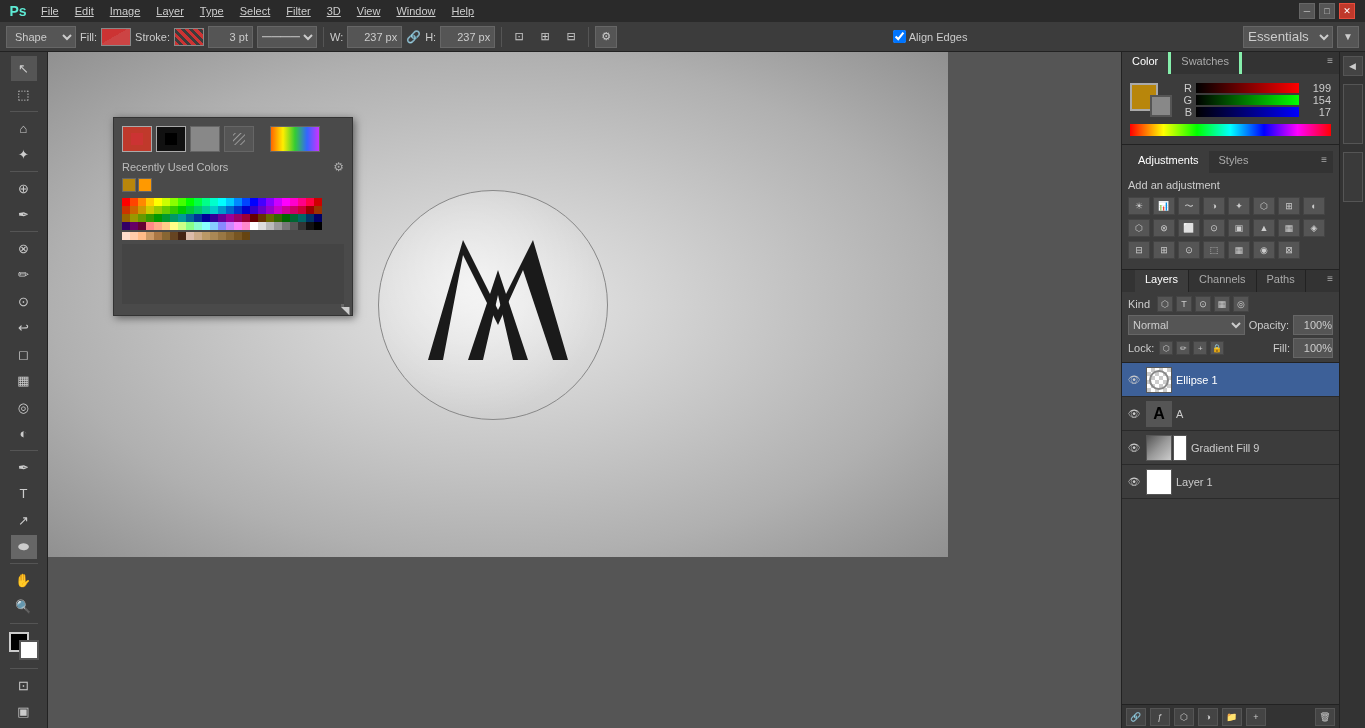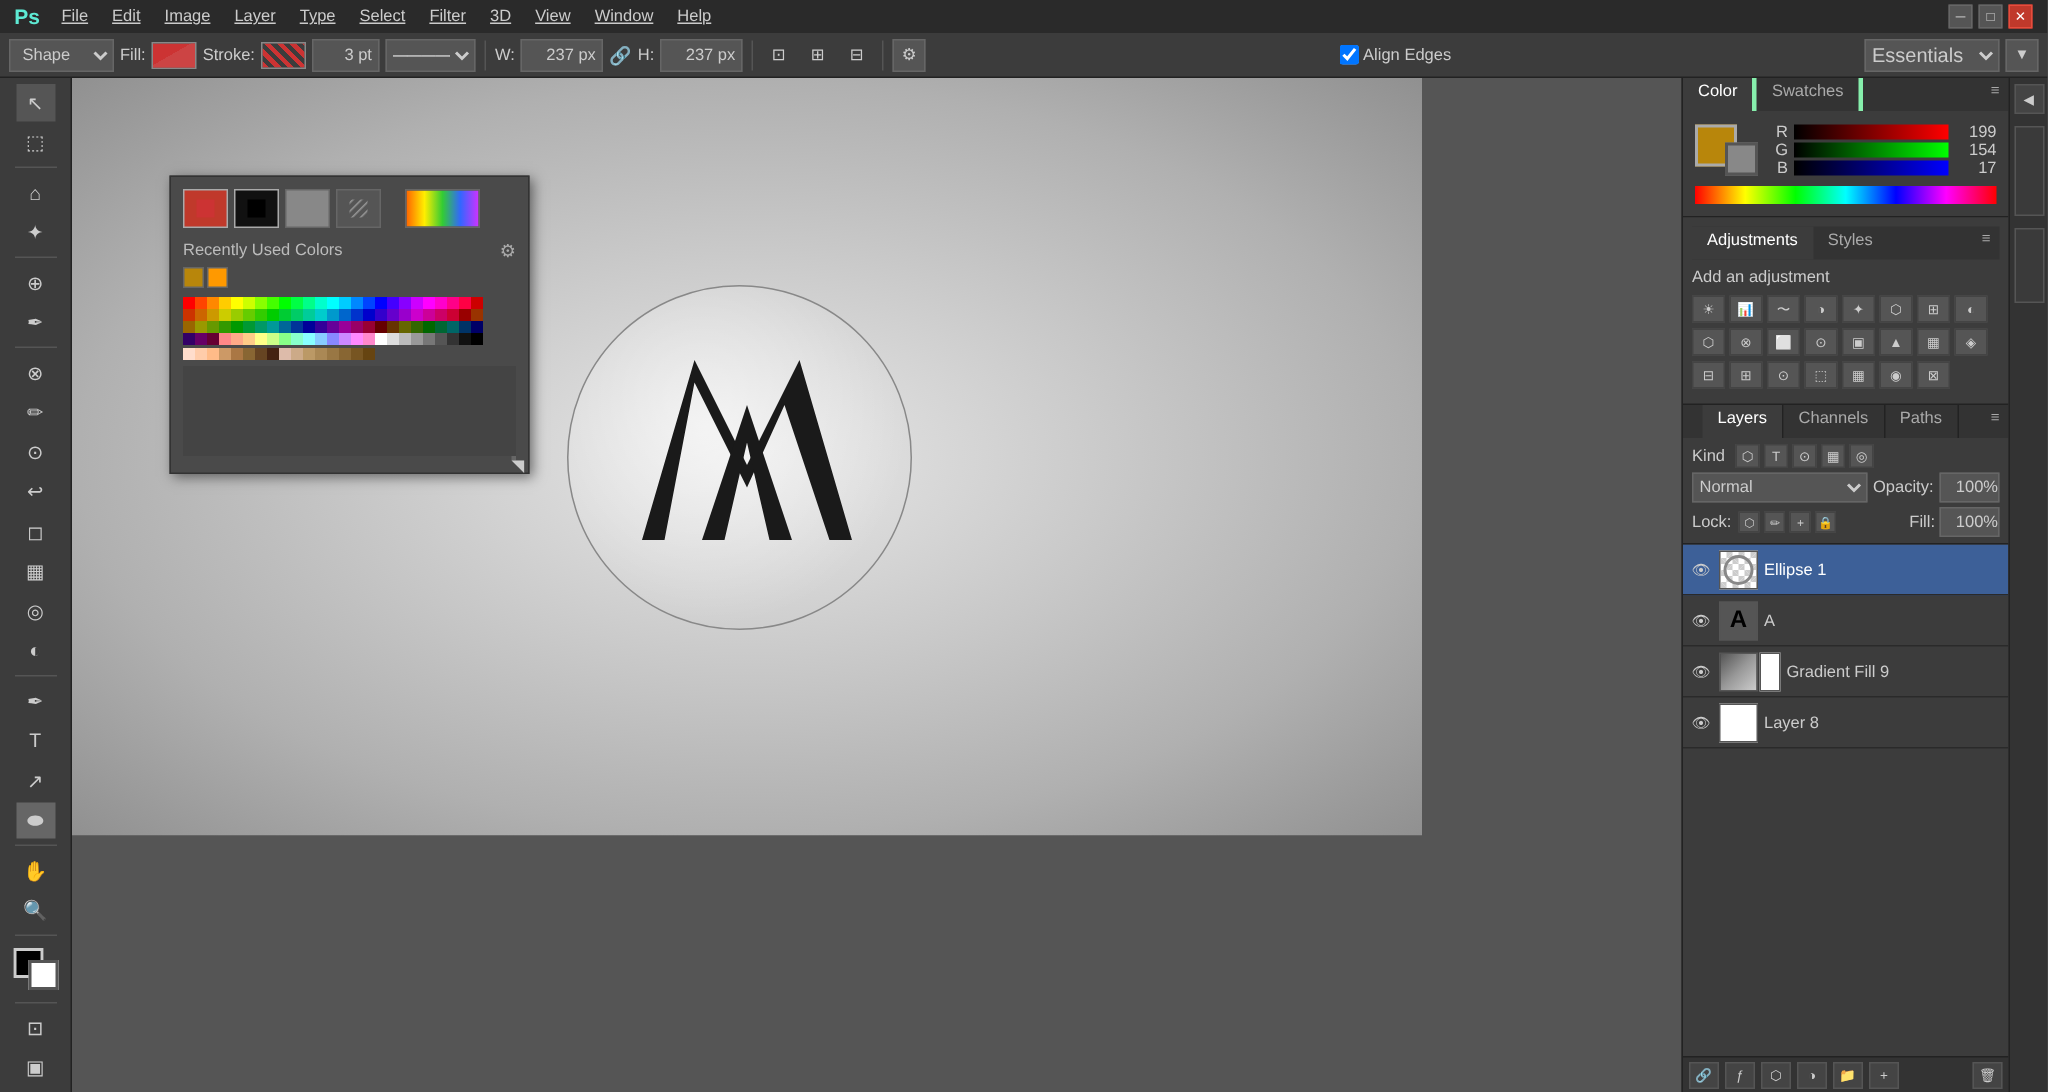--- a/index.html
+++ b/index.html
@@ -977,21 +977,21 @@
             <div style="display:flex;gap:1px;flex-shrink:0;">
               <div class="layer-thumb layer-thumb-gradient"></div>
               <div class="layer-thumb layer-thumb-white" style="width:14px;height:26px;"></div>
             </div>
             <span class="layer-name">Gradient Fill 9</span>
           </div>
 
           <div class="layer-item">
             <div class="layer-visibility">👁</div>
             <div class="layer-thumb layer-thumb-white"></div>
-            <span class="layer-name">Layer 8</span>
+            <span class="layer-name">Layer 1</span>
           </div>
         </div>
 
         <div class="layers-bottom">
           <div class="layers-bottom-btn">🔗</div>
           <div class="layers-bottom-btn">ƒ</div>
           <div class="layers-bottom-btn">⬡</div>
           <div class="layers-bottom-btn">◑</div>
           <div class="layers-bottom-btn">📁</div>
           <div class="layers-bottom-btn">+</div>

